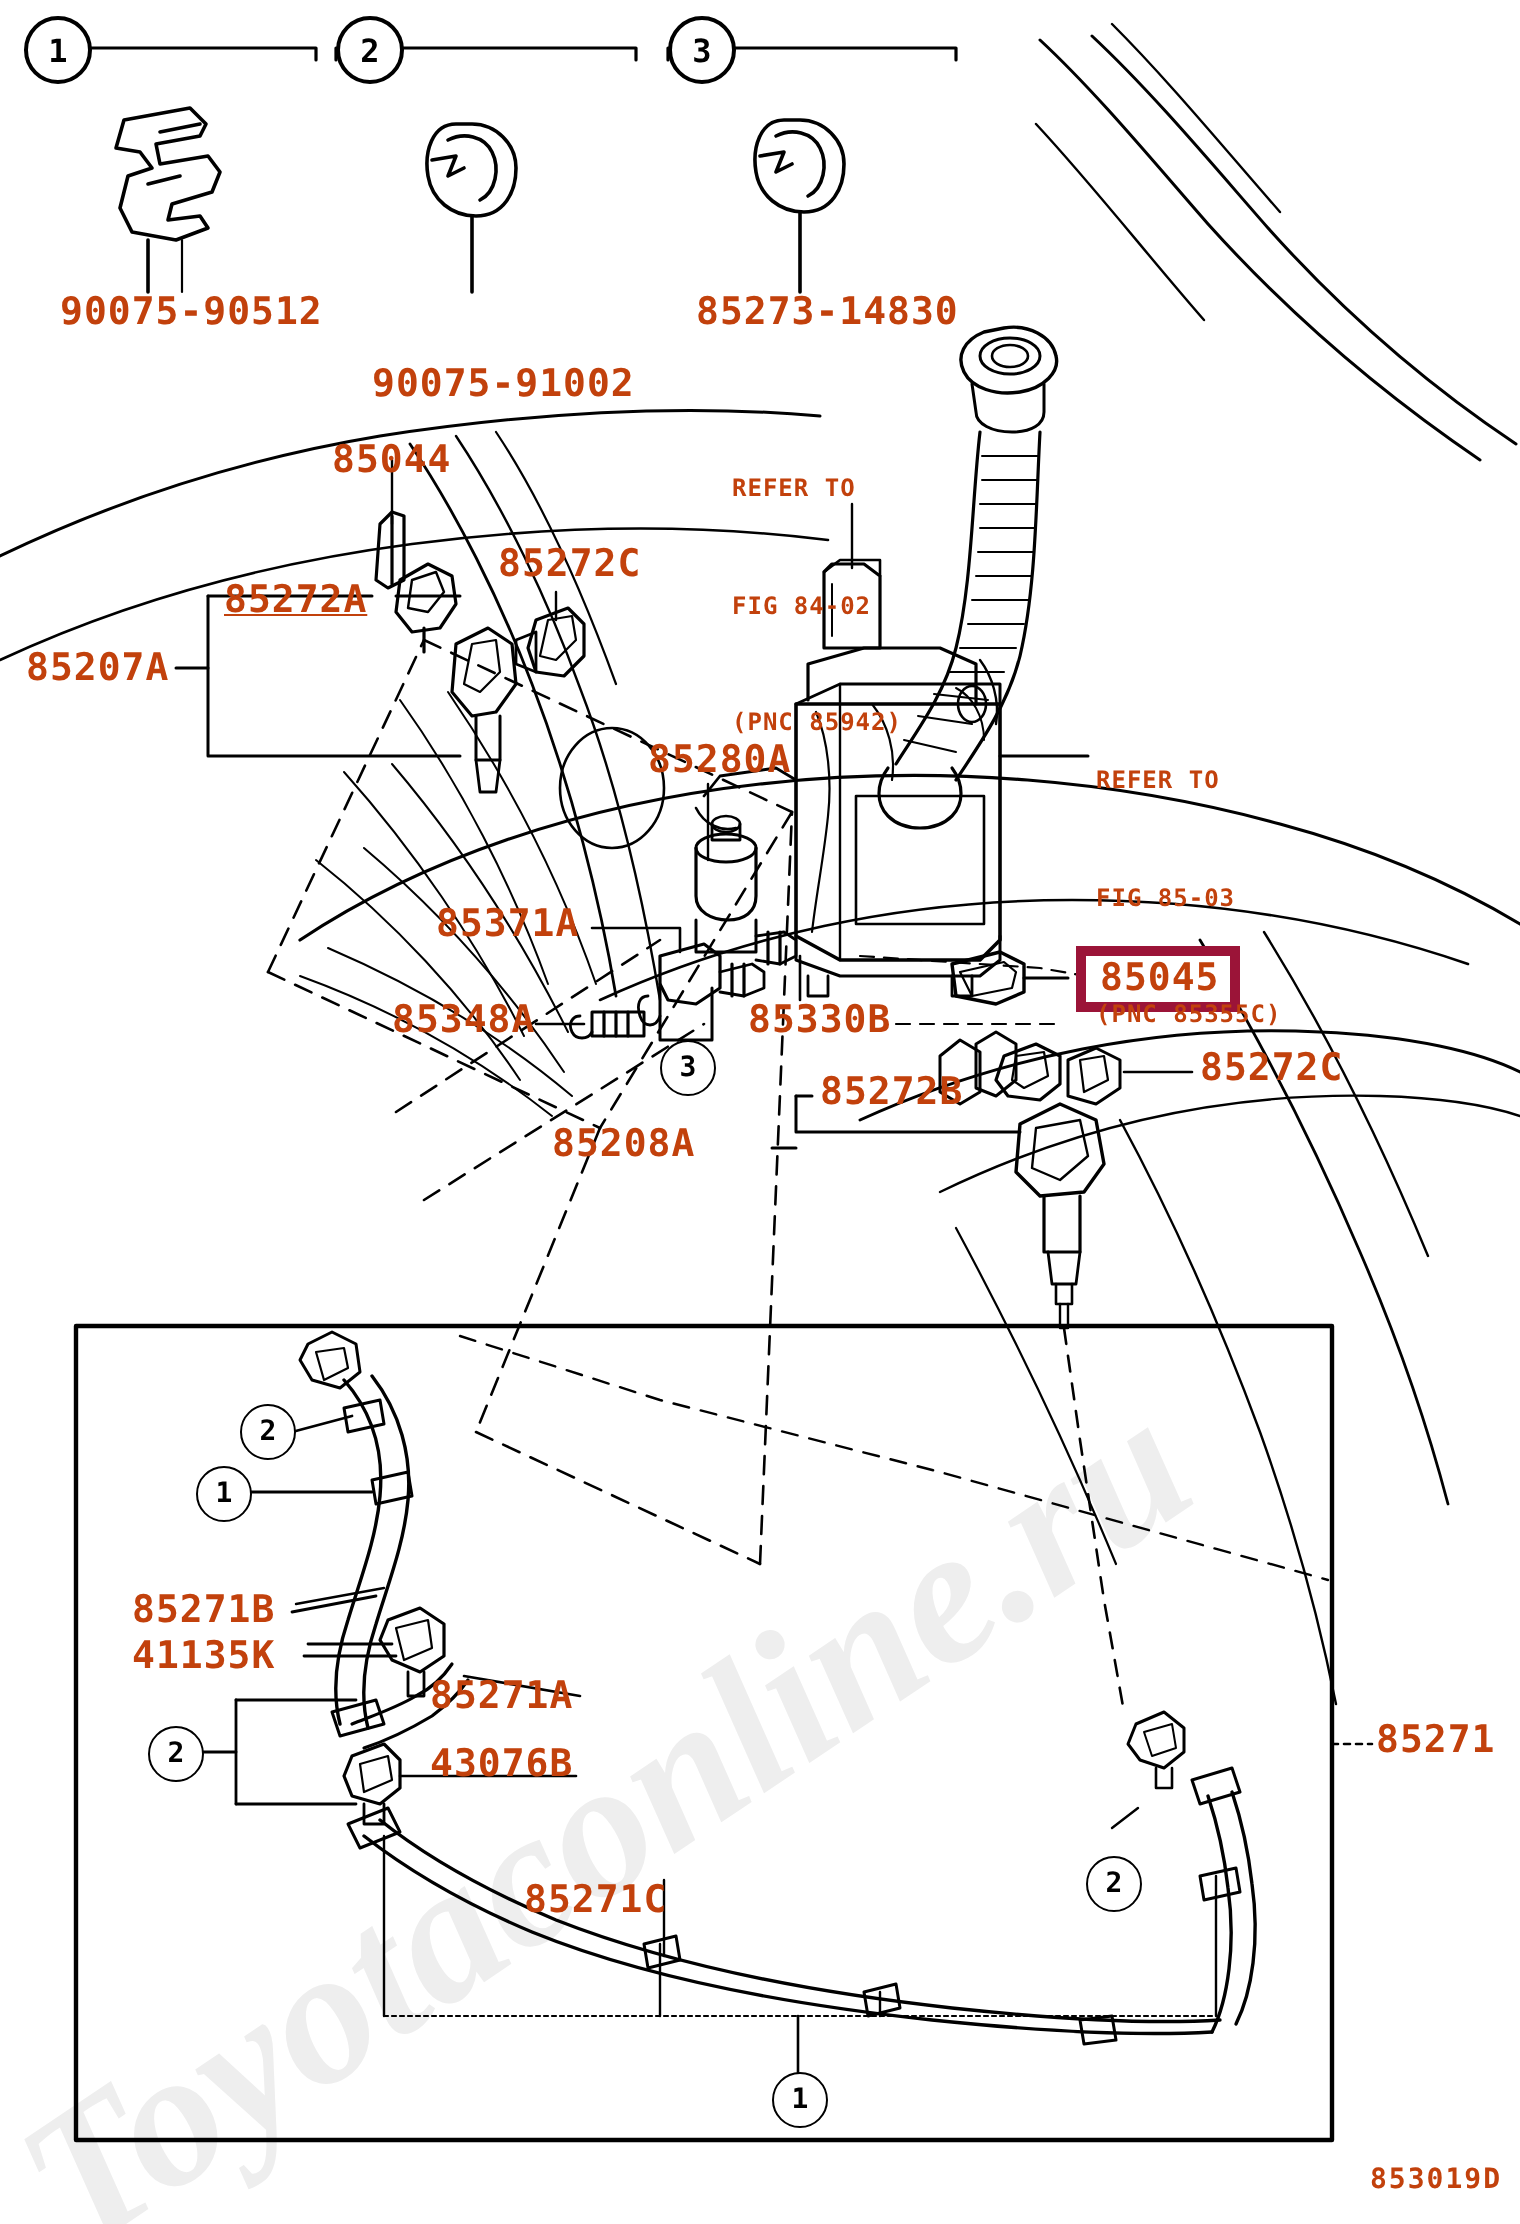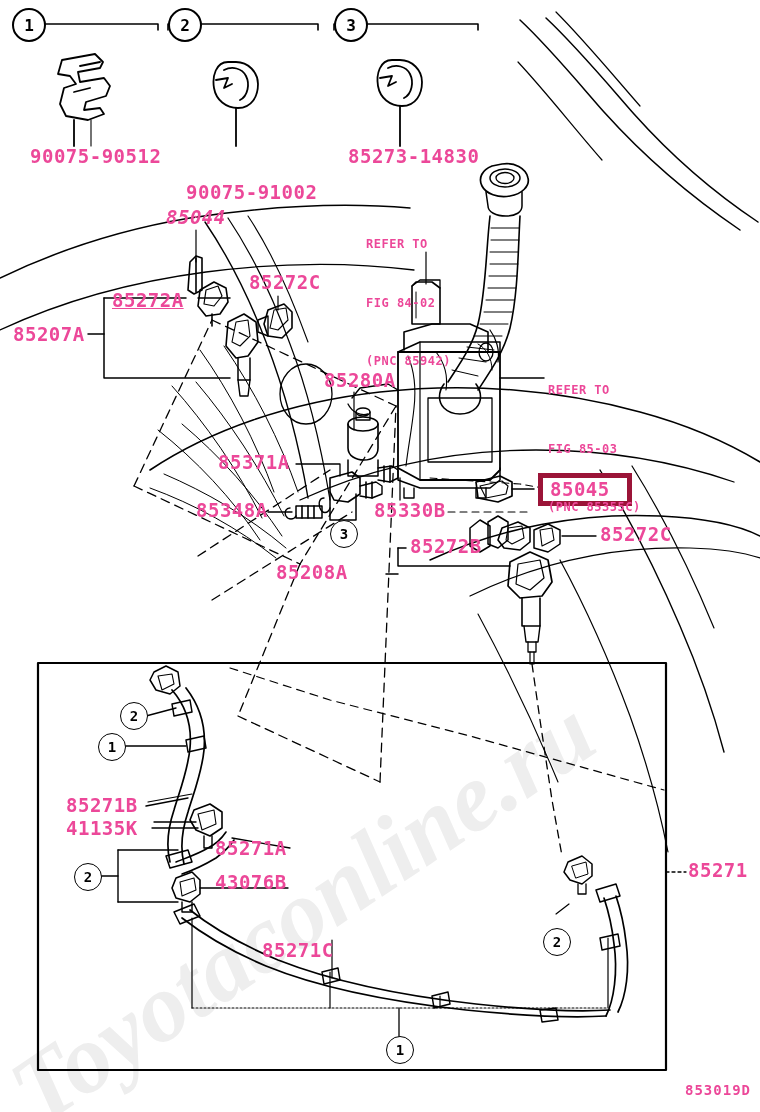--- a/index.html
+++ b/index.html
@@ -3,25 +3,25 @@
 <meta charset="utf-8">
 <title>Parts Diagram</title>
 <style>
   html,body{margin:0;padding:0;background:#fff;}
   body{width:760px;height:1112px;overflow:hidden;
        font-family:"DejaVu Sans Mono","Liberation Mono",monospace;
        position:relative;background:#ffffff;}
   #stage{position:absolute;left:0;top:0;width:760px;height:1112px;}
   svg.layer{position:absolute;left:0;top:0;width:760px;height:1112px;overflow:visible;}
   .lbl{position:absolute;font-family:"DejaVu Sans Mono","Liberation Mono",monospace;
-       font-weight:bold;color:#ec4899;white-space:pre;letter-spacing:0.5px;}
+       font-weight:bold;color:#c2410c;white-space:pre;letter-spacing:0.5px;}
   .pn{font-size:19px;line-height:20px;}
   .ref{font-size:12px;line-height:19.5px;font-weight:bold;}
   .dwg{font-size:14px;letter-spacing:1px;font-weight:bold;}
-  .hl{border:5px solid #9B1438;background:#fff;padding:1px 17px 2px 7px;}
+  .hl{border:5px solid #9B1438;background:#fff;padding:1px 5px 2px 7px;}
   .cnum{position:absolute;width:30px;height:30px;border:2px solid #000;border-radius:50%;
         display:flex;align-items:center;justify-content:center;
         font-size:16px;font-weight:bold;background:#fff;font-family:"DejaVu Sans Mono","Liberation Mono",monospace;}
   .cnum.sm{width:26px;height:26px;font-size:14px;border-width:1.8px;}
   .wm{position:absolute;color:#eeeeee;font-family:"Liberation Serif","DejaVu Serif",serif;
       font-size:97px;font-weight:bold;font-style:italic;white-space:nowrap;
       transform-origin:left top;pointer-events:none;user-select:none;}
 </style>
 </head>
 <body>
@@ -344,21 +344,21 @@
     <span>2</span>
   </div>
   <div class="cnum" style="left:334px;top:8px;">
     <span>3</span>
   </div>
 
   <div class="lbl pn" style="left:30px;top:146px;">90075-90512</div>
   <div class="lbl pn" style="left:186px;top:146px;margin-top:36px;">90075-91002</div>
   <div class="lbl pn" style="left:348px;top:146px;">85273-14830</div>
 
-  <div class="lbl pn" style="left:166px;top:207px;font-style:italic;">85044</div>
+  <div class="lbl pn" style="left:166px;top:220px;">85044</div>
   <div class="lbl pn" style="left:112px;top:290px;text-decoration:underline;">85272A</div>
   <div class="lbl pn" style="left:13px;top:324px;">85207A</div>
   <div class="lbl pn" style="left:249px;top:272px;">85272C</div>
   <div class="lbl pn" style="left:324px;top:370px;">85280A</div>
   <div class="lbl pn" style="left:218px;top:452px;">85371A</div>
   <div class="lbl pn" style="left:196px;top:500px;">85348A</div>
   <div class="lbl pn" style="left:374px;top:500px;">85330B</div>
 
   <div class="lbl pn hl" style="left:538px;top:473px;">85045</div>
 

